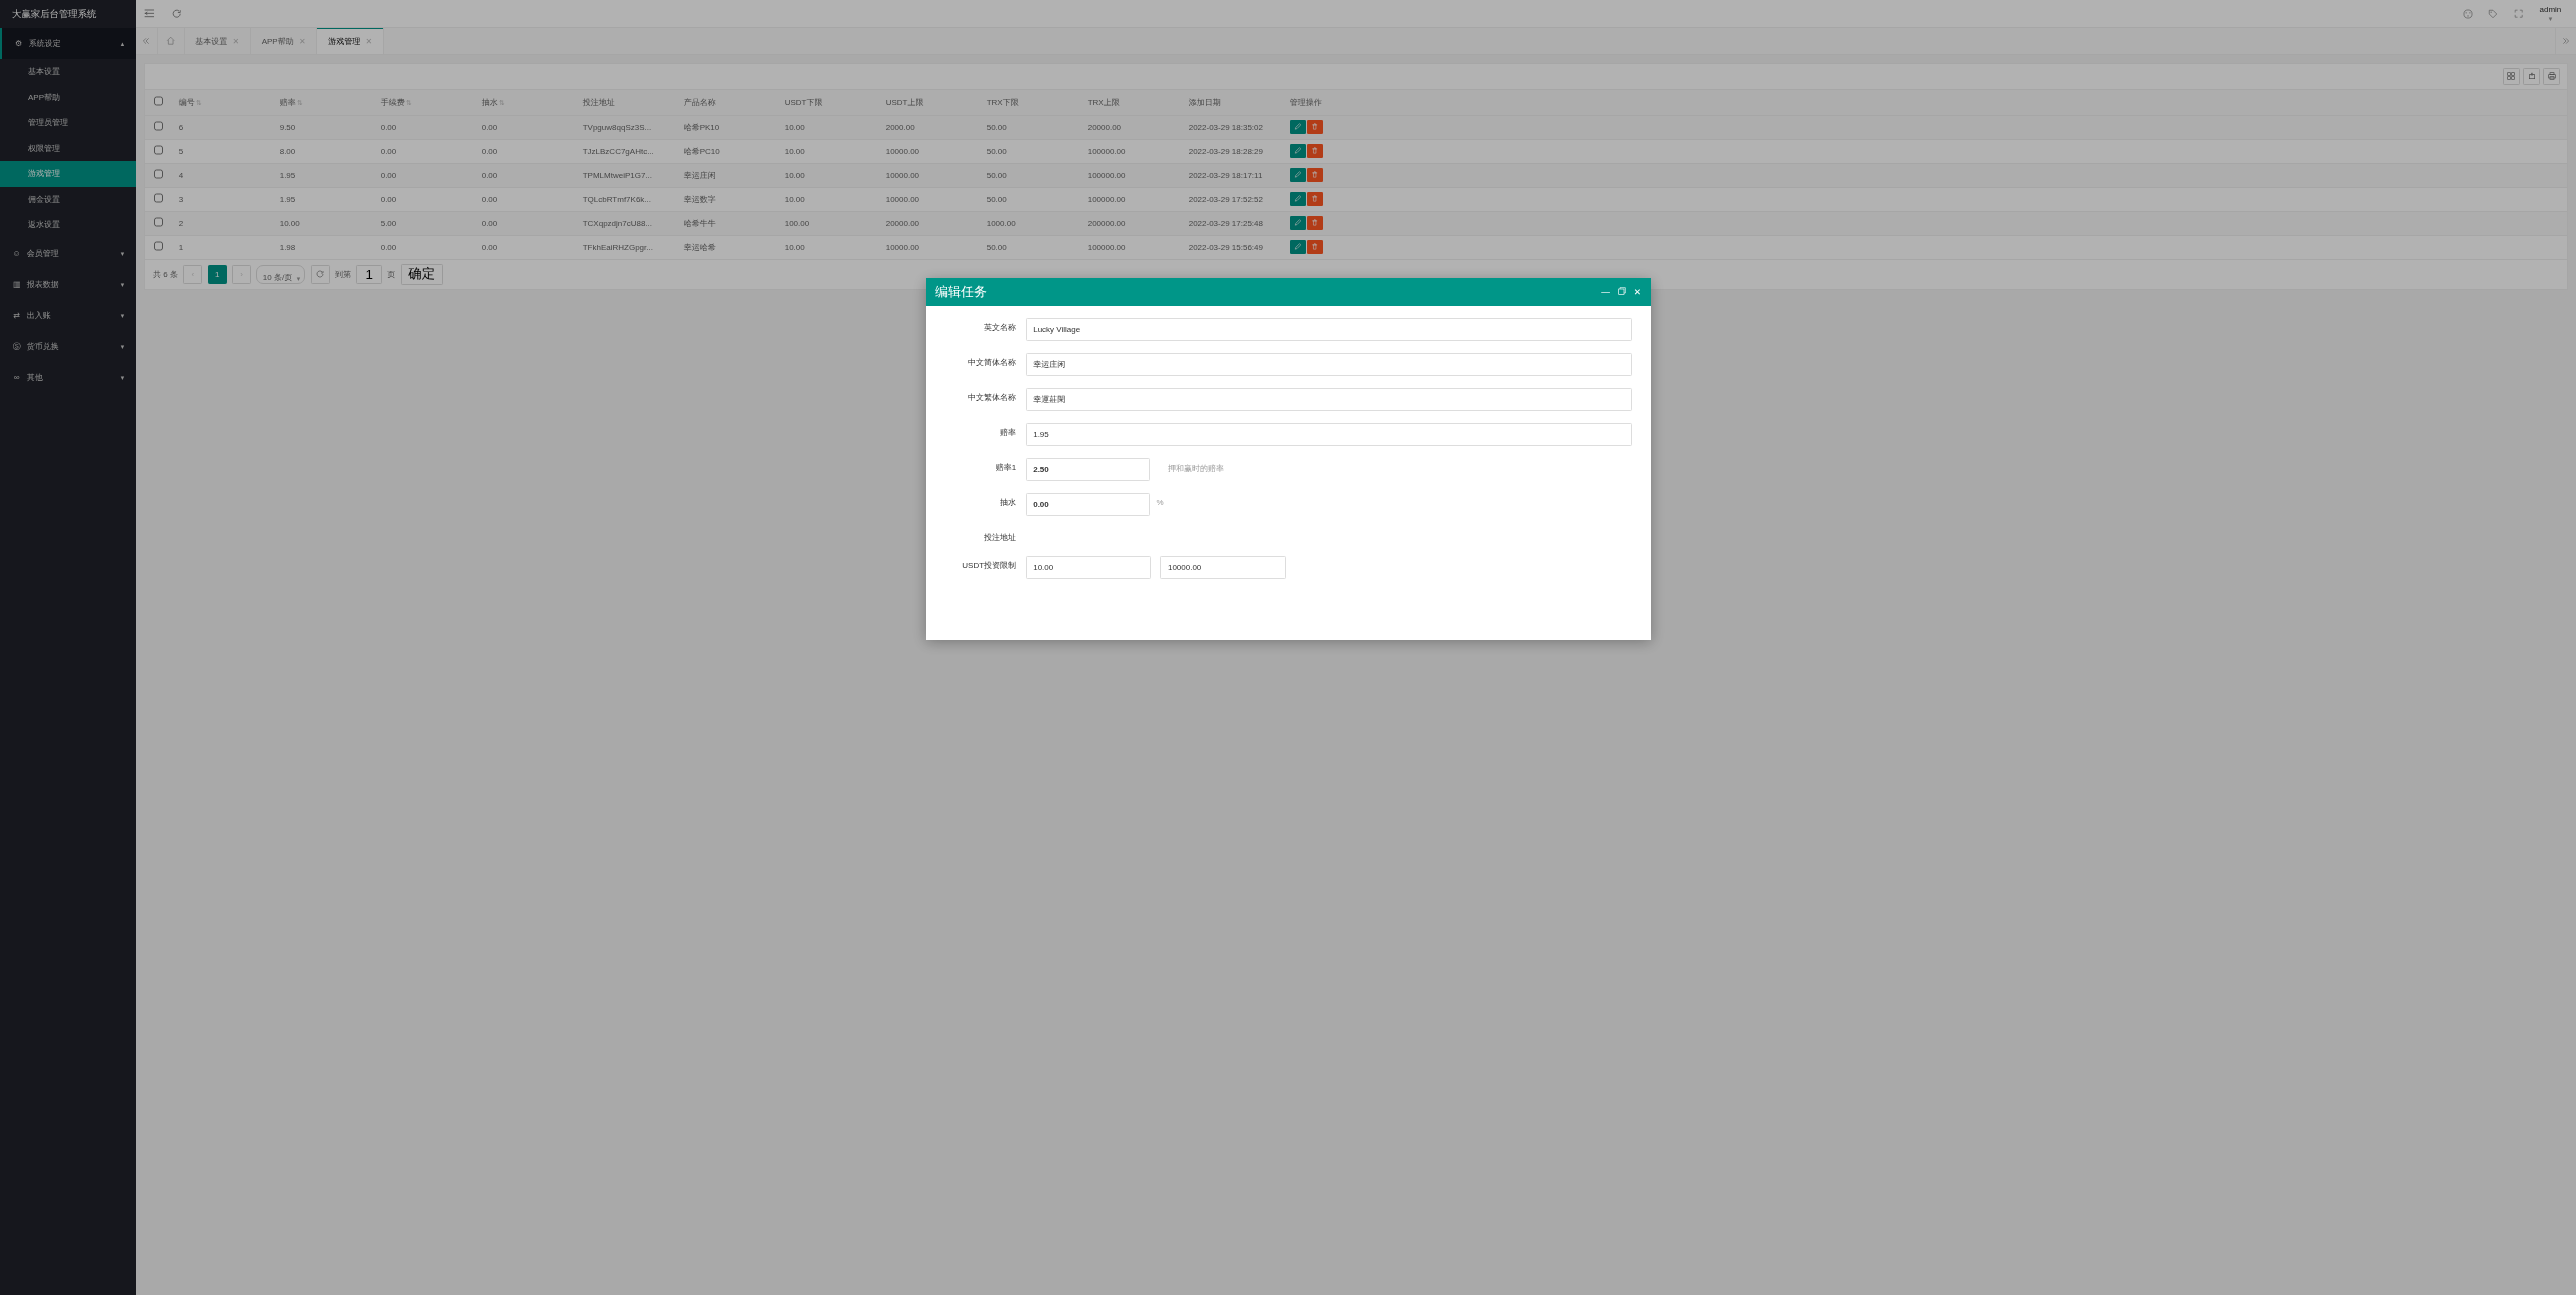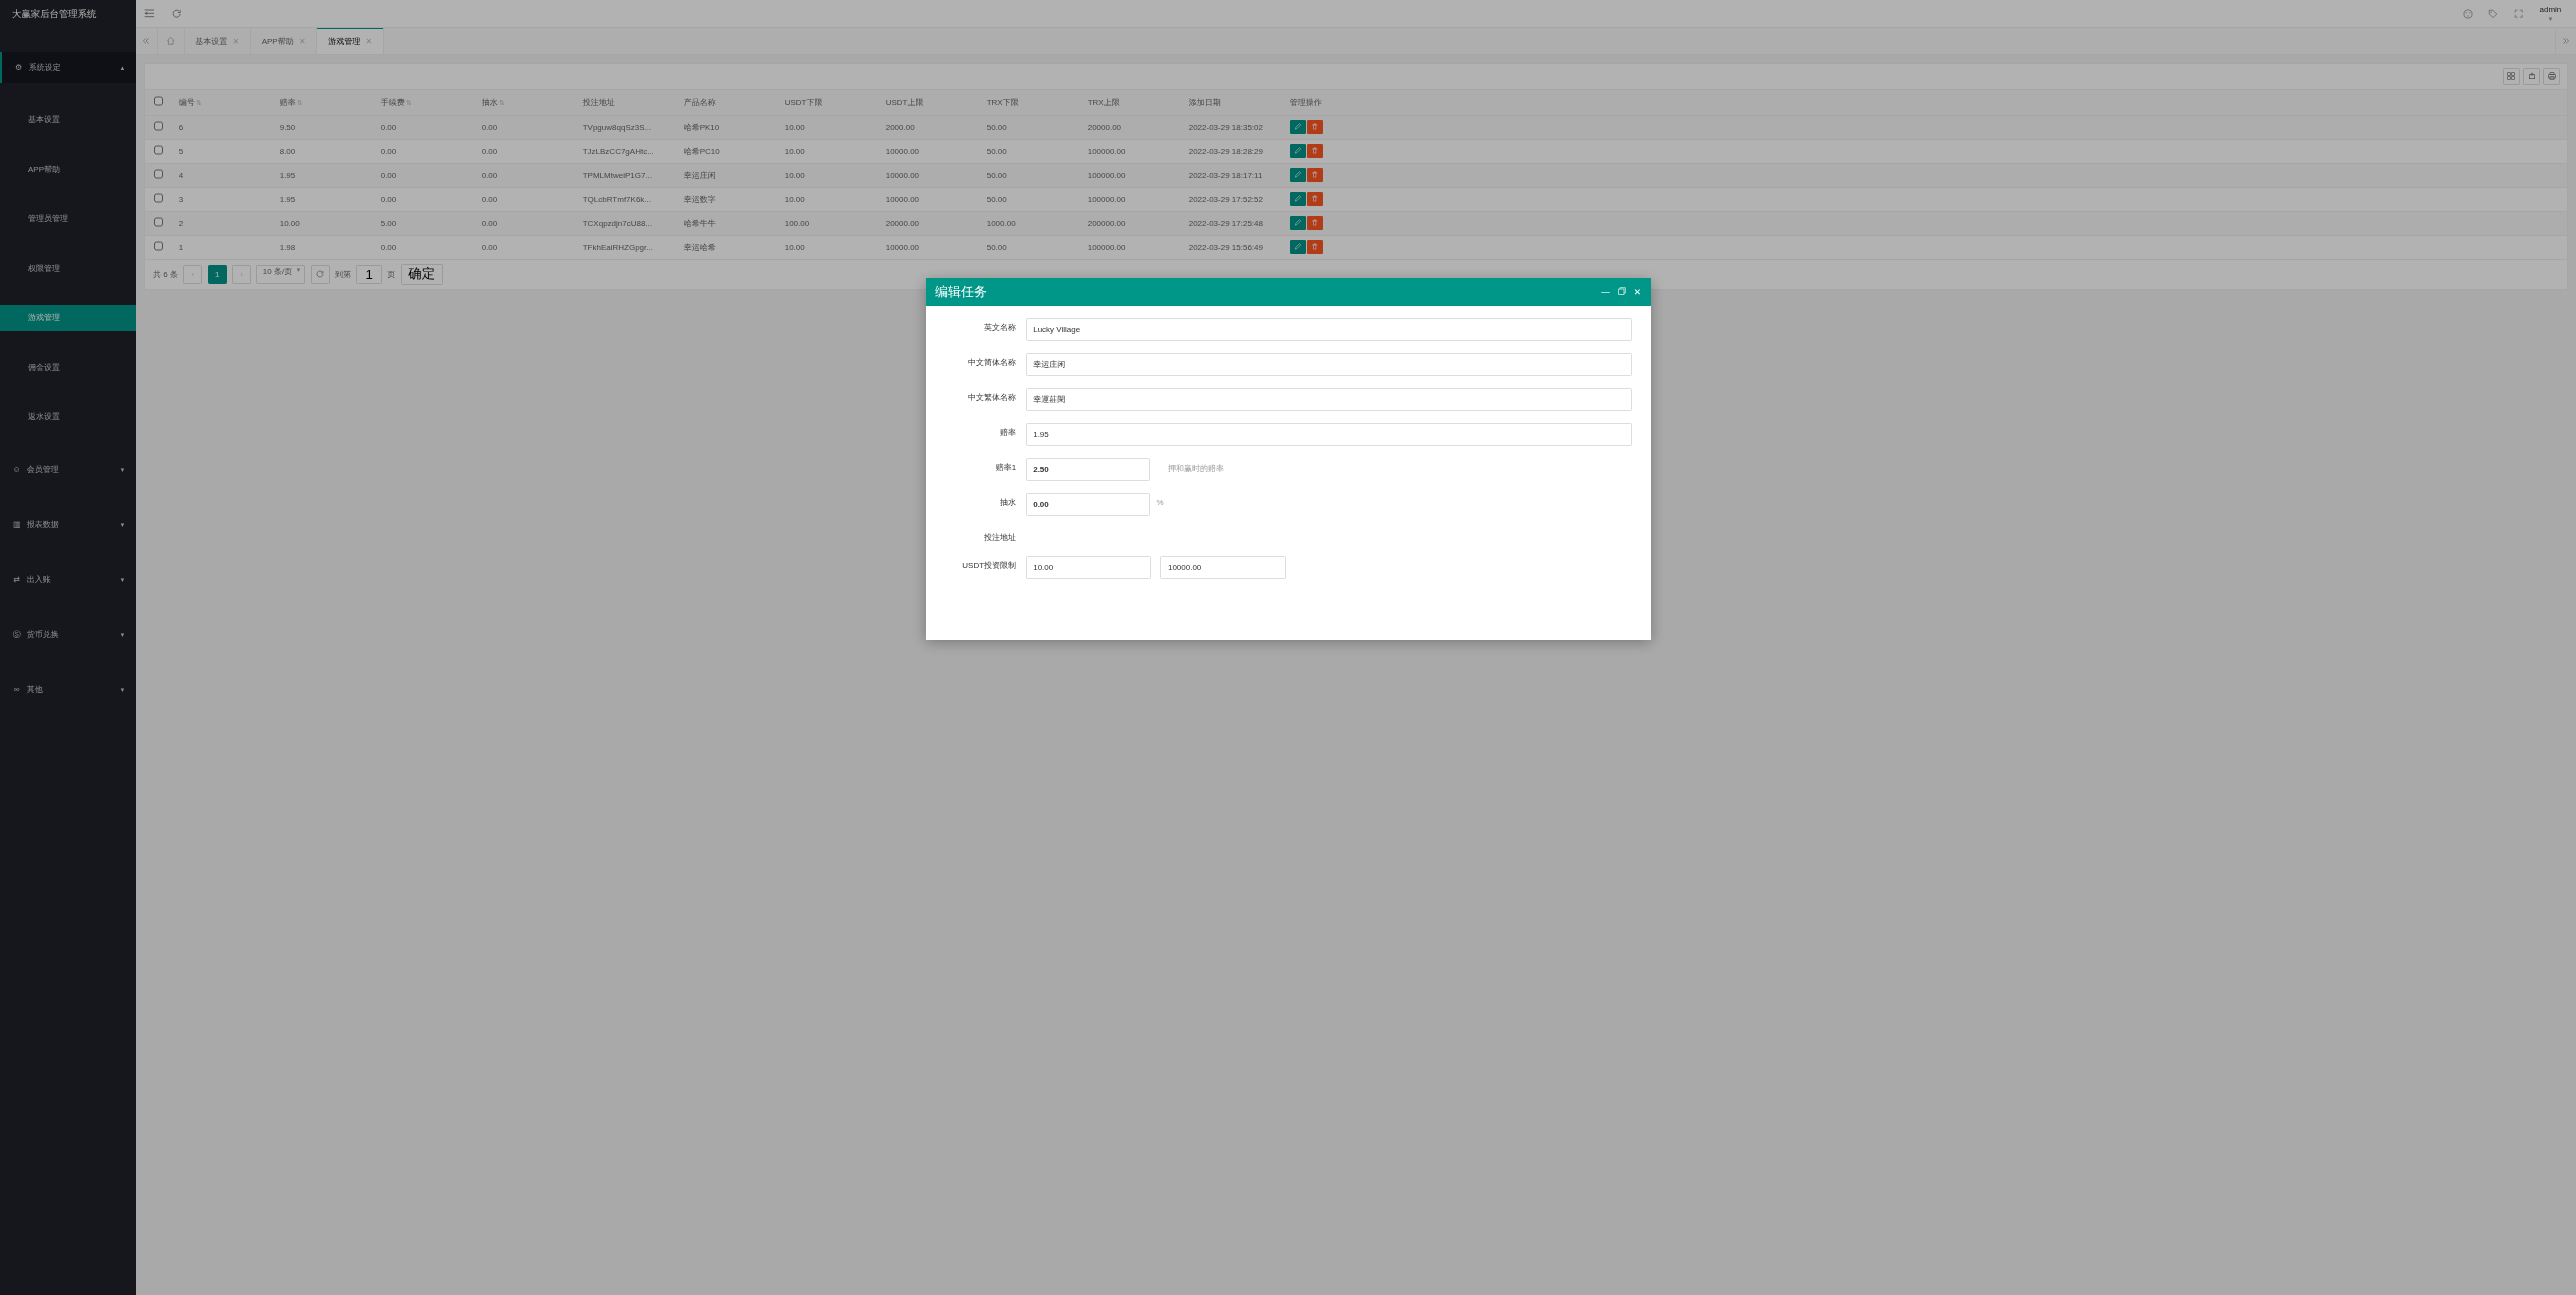--- a/index.html
+++ b/index.html
@@ -1,20 +1,20 @@
 <!DOCTYPE html>
 <html style="font-size:10.7px"><head>
 <meta charset="utf-8">
 <style>
 * { margin: 0; padding: 0; box-sizing: border-box; }
 body { font-family: "Microsoft YaHei", Arial, sans-serif; font-size: 8px; color: #333; background: #f5f5f5; overflow: hidden; width: 2576px; height: 1295px; transform-origin: 0 0; }
 .app { display: flex; height: 100vh; width: 100vw; }
 
 
-.sidebar { width: 136px; background: #20222a; color: #ccc; display: flex; flex-direction: column; flex-shrink: 0; gap: 24px; }
+.sidebar { width: 136px; background: #20222a; color: #ccc; display: flex; flex-direction: column; flex-shrink: 0; }
 .sidebar-logo { height: 28px; line-height: 28px; background: #20222a; color: #fff; font-size: 9.4px; padding-left: 12px; }
 .menu-item { padding: 0 12px; height: 31px; line-height: 31px; display: flex; align-items: center; cursor: pointer; color: #ccc; position: relative; }
 .menu-item.top { background: #151720; border-left: 2px solid #009688; }
 .menu-item .icon { margin-right: 5.4px; width: 9.4px; display: inline-flex; justify-content: center; }
 .menu-item .arrow { margin-left: auto; font-size: 6.7px; }
 .submenu-item { padding-left: 28px; height: 25.5px; line-height: 25.5px; cursor: pointer; color: #ccc; font-size: 8px; }
 .submenu-item.active { background: #009688; color: #fff; }
 
 
 .main { flex: 1; display: flex; flex-direction: column; background: #fff; overflow: hidden; }
@@ -53,21 +53,21 @@
 .act-btn { width: 16px; height: 14.8px; display: flex; align-items: center; justify-content: center; cursor: pointer; color: #fff; border-radius: 1.3px; font-size: 7.4px; }
 .act-edit { background: #009688; }
 .act-del { background: #ff5722; }
 
 
 .pagination { height: 29.5px; display: flex; align-items: center; padding: 0 8px; gap: 5.4px; color: #666; font-size: 8px; }
 .page-info { }
 .page-btn { width: 19px; height: 19px; border: 0.7px solid #ddd; display: flex; align-items: center; justify-content: center; cursor: pointer; color: #666; border-radius: 1.3px; background: #fff; }
 .page-btn.active { background: #009688; color: #fff; border-color: #009688; }
 .page-btn.disabled { color: #ccc; cursor: not-allowed; }
-.page-select { height: 19px; border: 0.7px solid #ddd; padding: 0 12px 0 5.4px; border-radius: 1px; background: #fff; position: relative; display: flex; align-items: flex-start; cursor: pointer; }
+.page-select { height: 19px; border: 0.7px solid #ddd; padding: 0 12px 0 5.4px; border-radius: 7px; background: #fff; position: relative; display: flex; align-items: flex-end; cursor: pointer; }
 .page-select::after { content: '▾'; position: absolute; right: 4px; color: #999; font-size: 6.7px; }
 .page-input { width: 25.5px; height: 19px; border: 0.7px solid #ddd; text-align: center; border-radius: 1.3px; }
 .page-confirm { height: 21px; padding: 0 6.7px; border: 0.7px solid #ddd; background: #fff; border-radius: 1.3px; cursor: pointer; }
 
 
 .overlay { position: absolute; inset: 0; background: rgba(0,0,0,0.3); display: flex; align-items: flex-start; justify-content: center; }
 .modal { width: 725px; background: #fff; margin-top: 278px; display: flex; flex-direction: column; box-shadow: 0 2.7px 13.4px rgba(0,0,0,0.3); }
 .modal-header { height: 28px; background: #009688; color: #fff; display: flex; align-items: center; padding: 0 9.4px; }
 .modal-title { font-size: 13px; }
 .modal-ctrls { margin-left: auto; display: flex; gap: 8px; }

